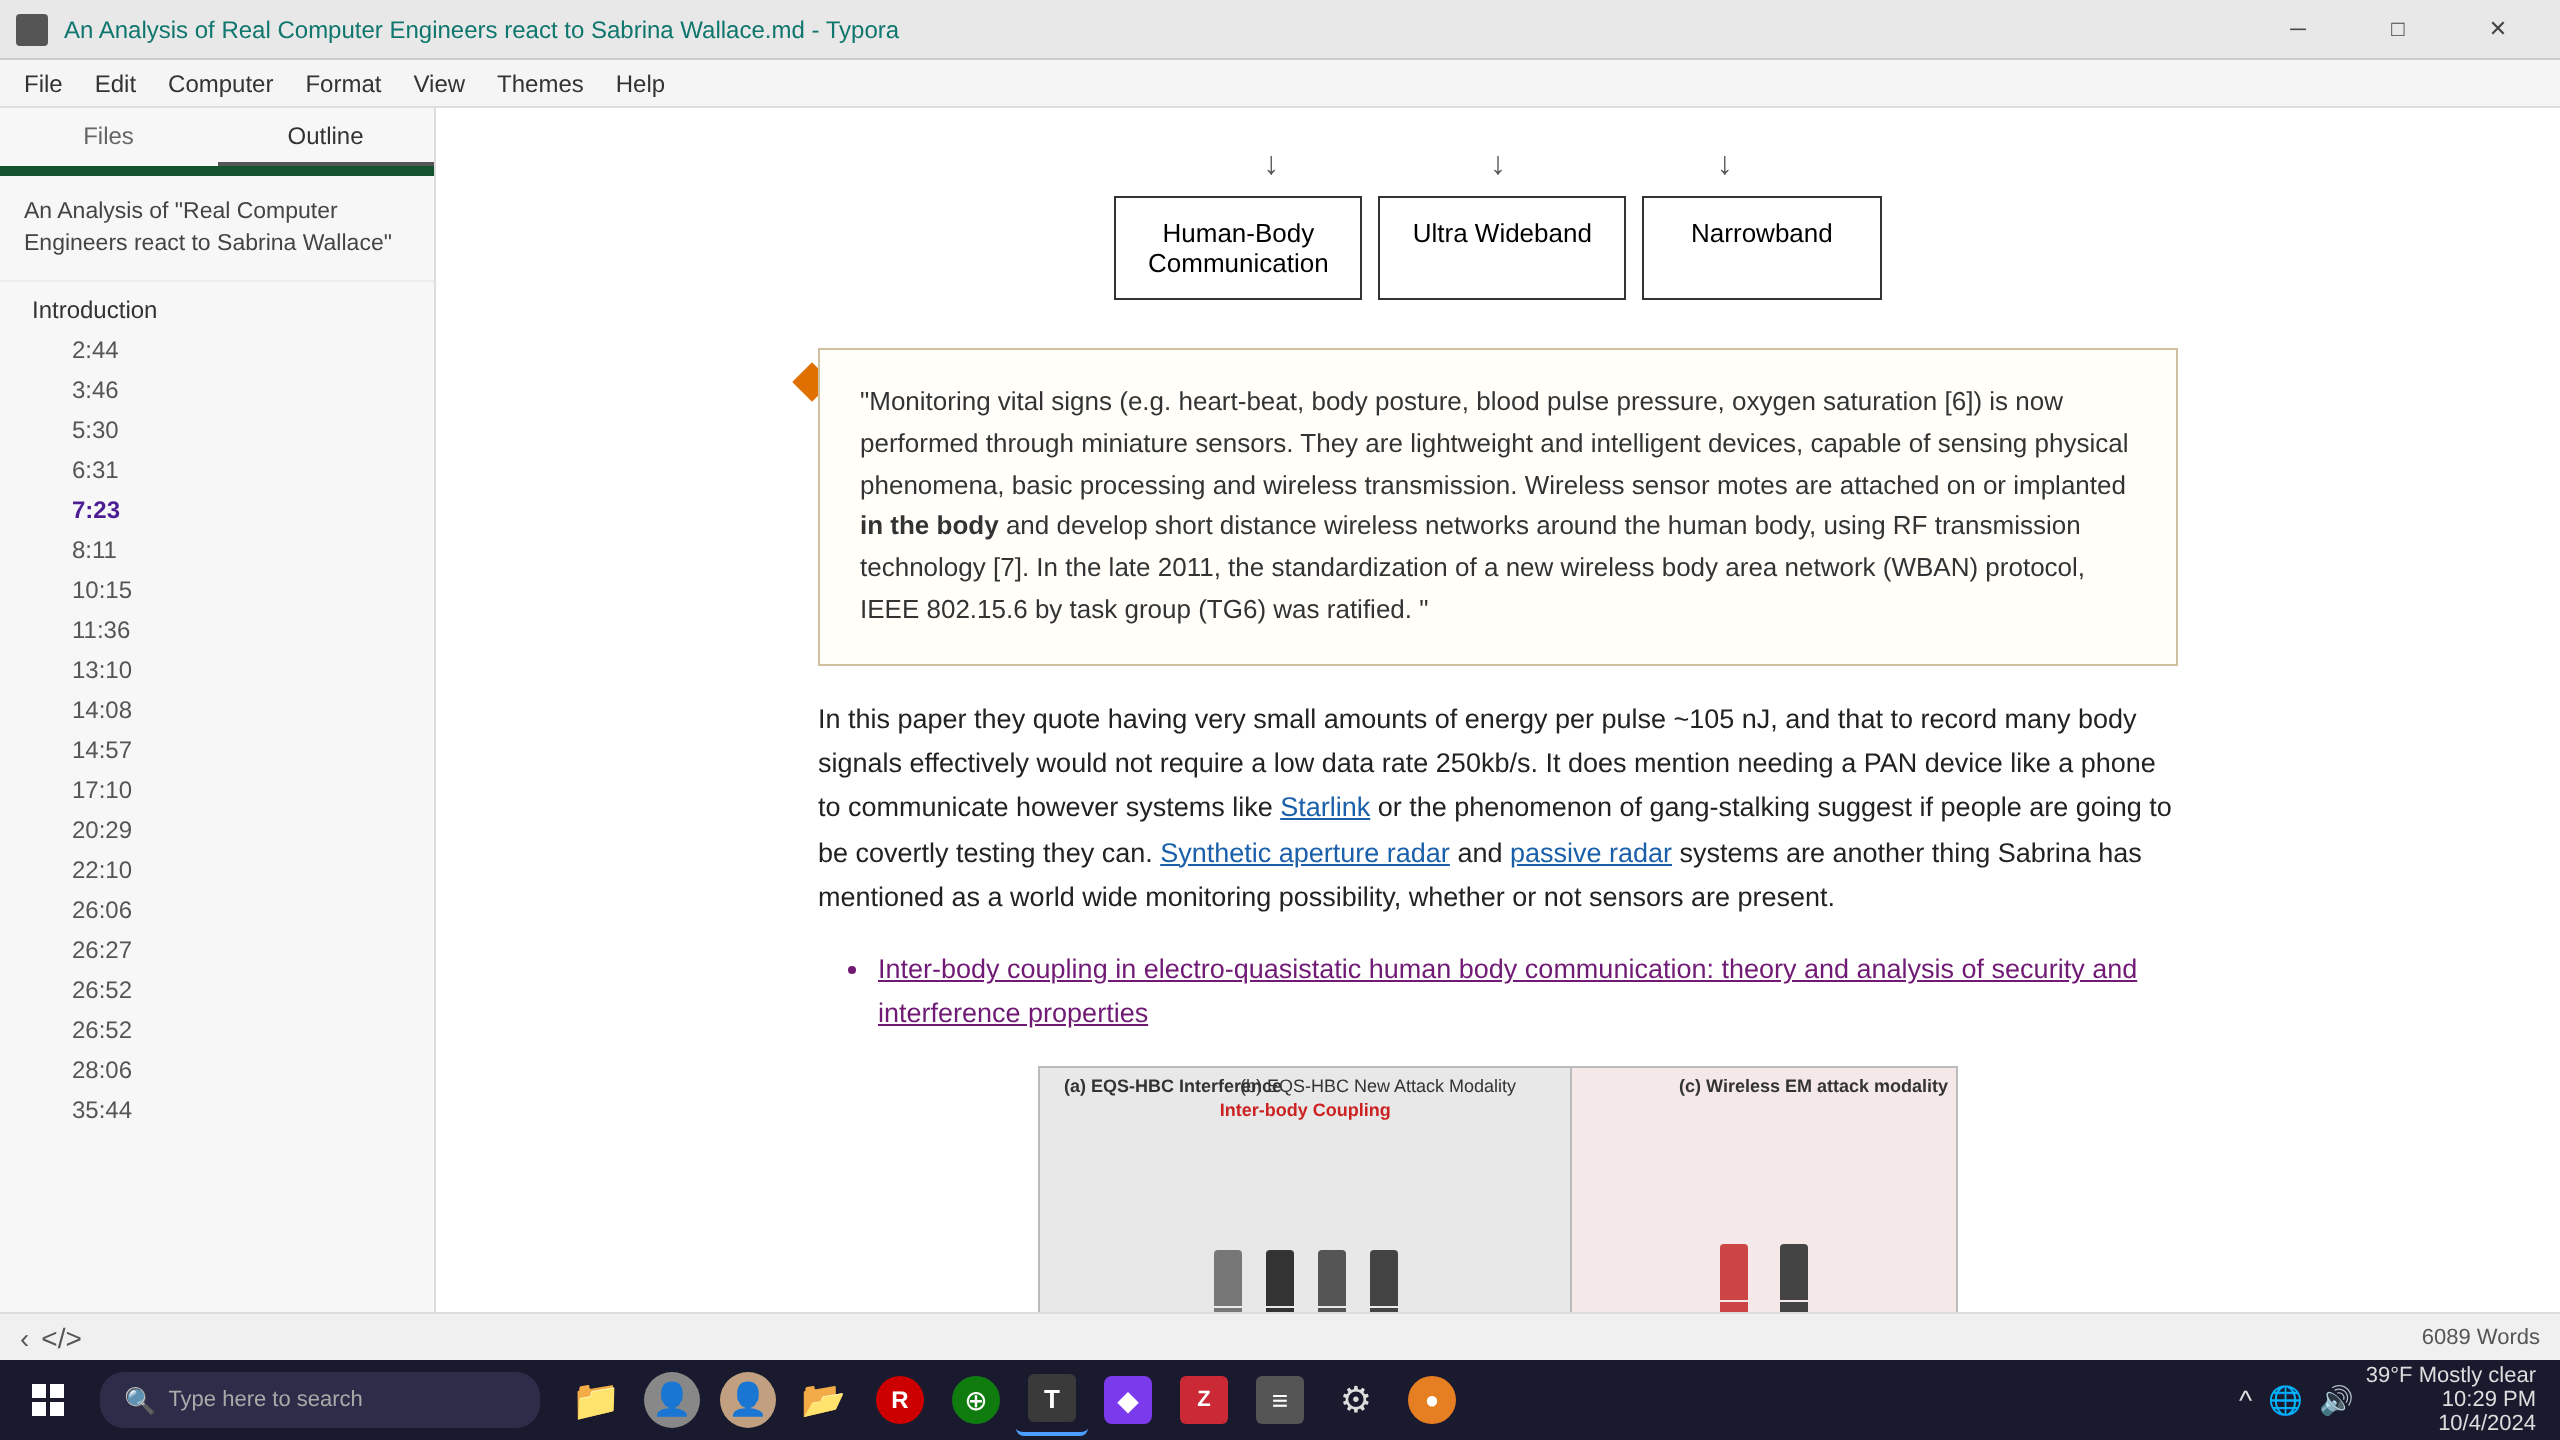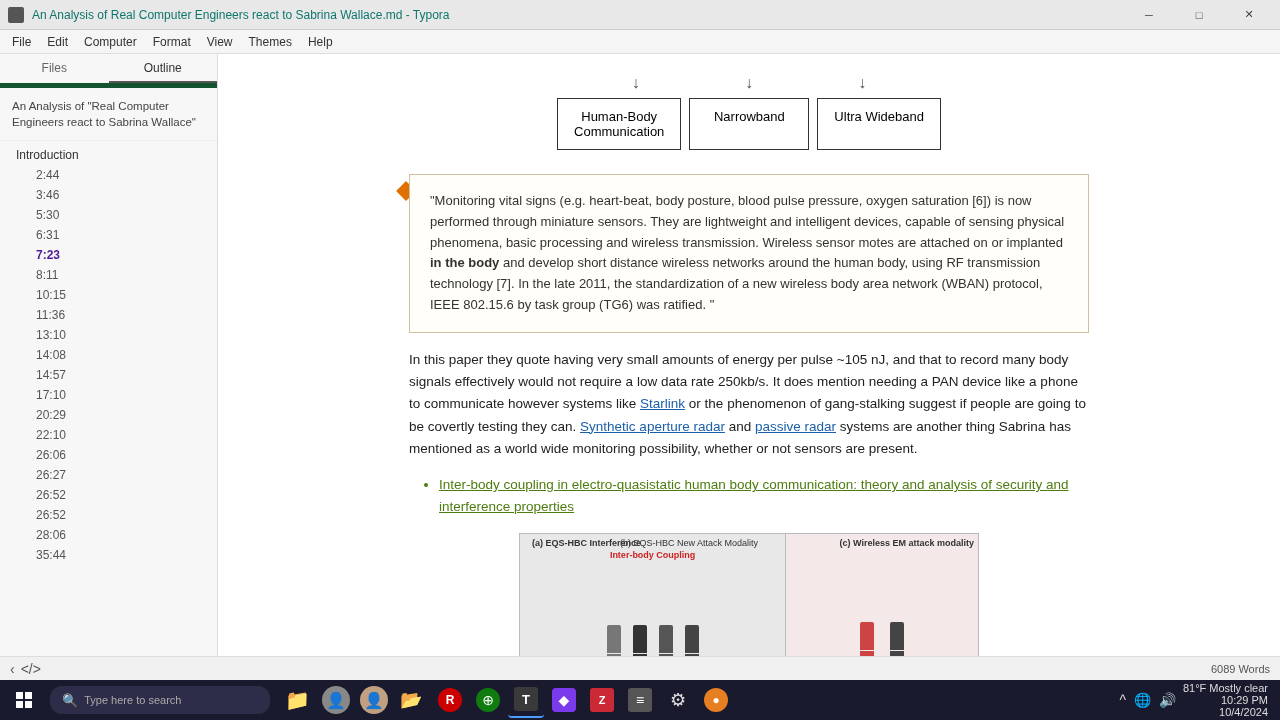--- a/index.html
+++ b/index.html
@@ -168,21 +168,21 @@
     }
     .bold { font-weight: 700; }
 
     
     .bullet-list {
       margin: 10px 0 14px 30px;
     }
     .bullet-item {
       font-size: 13.5px;
       line-height: 1.65;
-      color: #4d7c0f;
+      color: #701a75;
       text-decoration: underline;
       cursor: pointer;
       margin-bottom: 4px;
     }
 
     
     .img-container {
       display: flex;
       justify-content: center;
       margin: 14px 0;
@@ -378,22 +378,22 @@
             </div>
             <div style="display:flex;flex-direction:column;align-items:center;">
               <span style="font-size:16px;color:#555;">↓</span>
             </div>
             <div style="display:flex;flex-direction:column;align-items:center;">
               <span style="font-size:16px;color:#555;">↓</span>
             </div>
           </div>
           <div style="display:flex; gap:8px; padding:4px;">
             <div class="diagram-node">Human-Body<br>Communication</div>
+            <div class="diagram-node">Ultra Wideband</div>
             <div class="diagram-node">Narrowband</div>
-            <div class="diagram-node">Ultra Wideband</div>
           </div>
         </div>
       </div>
 
       <div style="position:relative; margin: 10px 0;">
         <div class="orange-marker"></div>
         <div class="blockquote-box">
           <span>"Monitoring vital signs (e.g. heart-beat, body posture, blood pulse pressure, oxygen saturation [6]) is now performed through miniature sensors. They are lightweight and intelligent devices, capable of sensing physical phenomena, basic processing and wireless transmission. Wireless sensor motes are attached on or implanted </span><span class="bold">in the body</span><span> and develop short distance wireless networks around the human body, using RF transmission technology [7]. In the late 2011, the standardization of a new wireless body area network (WBAN) protocol, IEEE 802.15.6 by task group (TG6) was ratified. "</span>
         </div>
       </div>
@@ -522,18 +522,18 @@
       <div style="width:24px;height:24px;background:#e67e22;border-radius:50%;display:flex;align-items:center;justify-content:center;color:white;font-size:12px;">●</div>
     </div>
   </div>
   <div class="taskbar-right">
     <div class="taskbar-icons">
       <span class="tray-icon">^</span>
       <span class="tray-icon">🌐</span>
       <span class="tray-icon">🔊</span>
     </div>
     <div style="display:flex;flex-direction:column;align-items:flex-end;">
-      <span class="taskbar-weather">81°F  Mostly clear</span>
+      <span class="taskbar-weather">39°F  Mostly clear</span>
       <span class="taskbar-time">10:29 PM</span>
       <span class="taskbar-time">10/4/2024</span>
     </div>
   </div>
 </div>
 
 </body></html>

